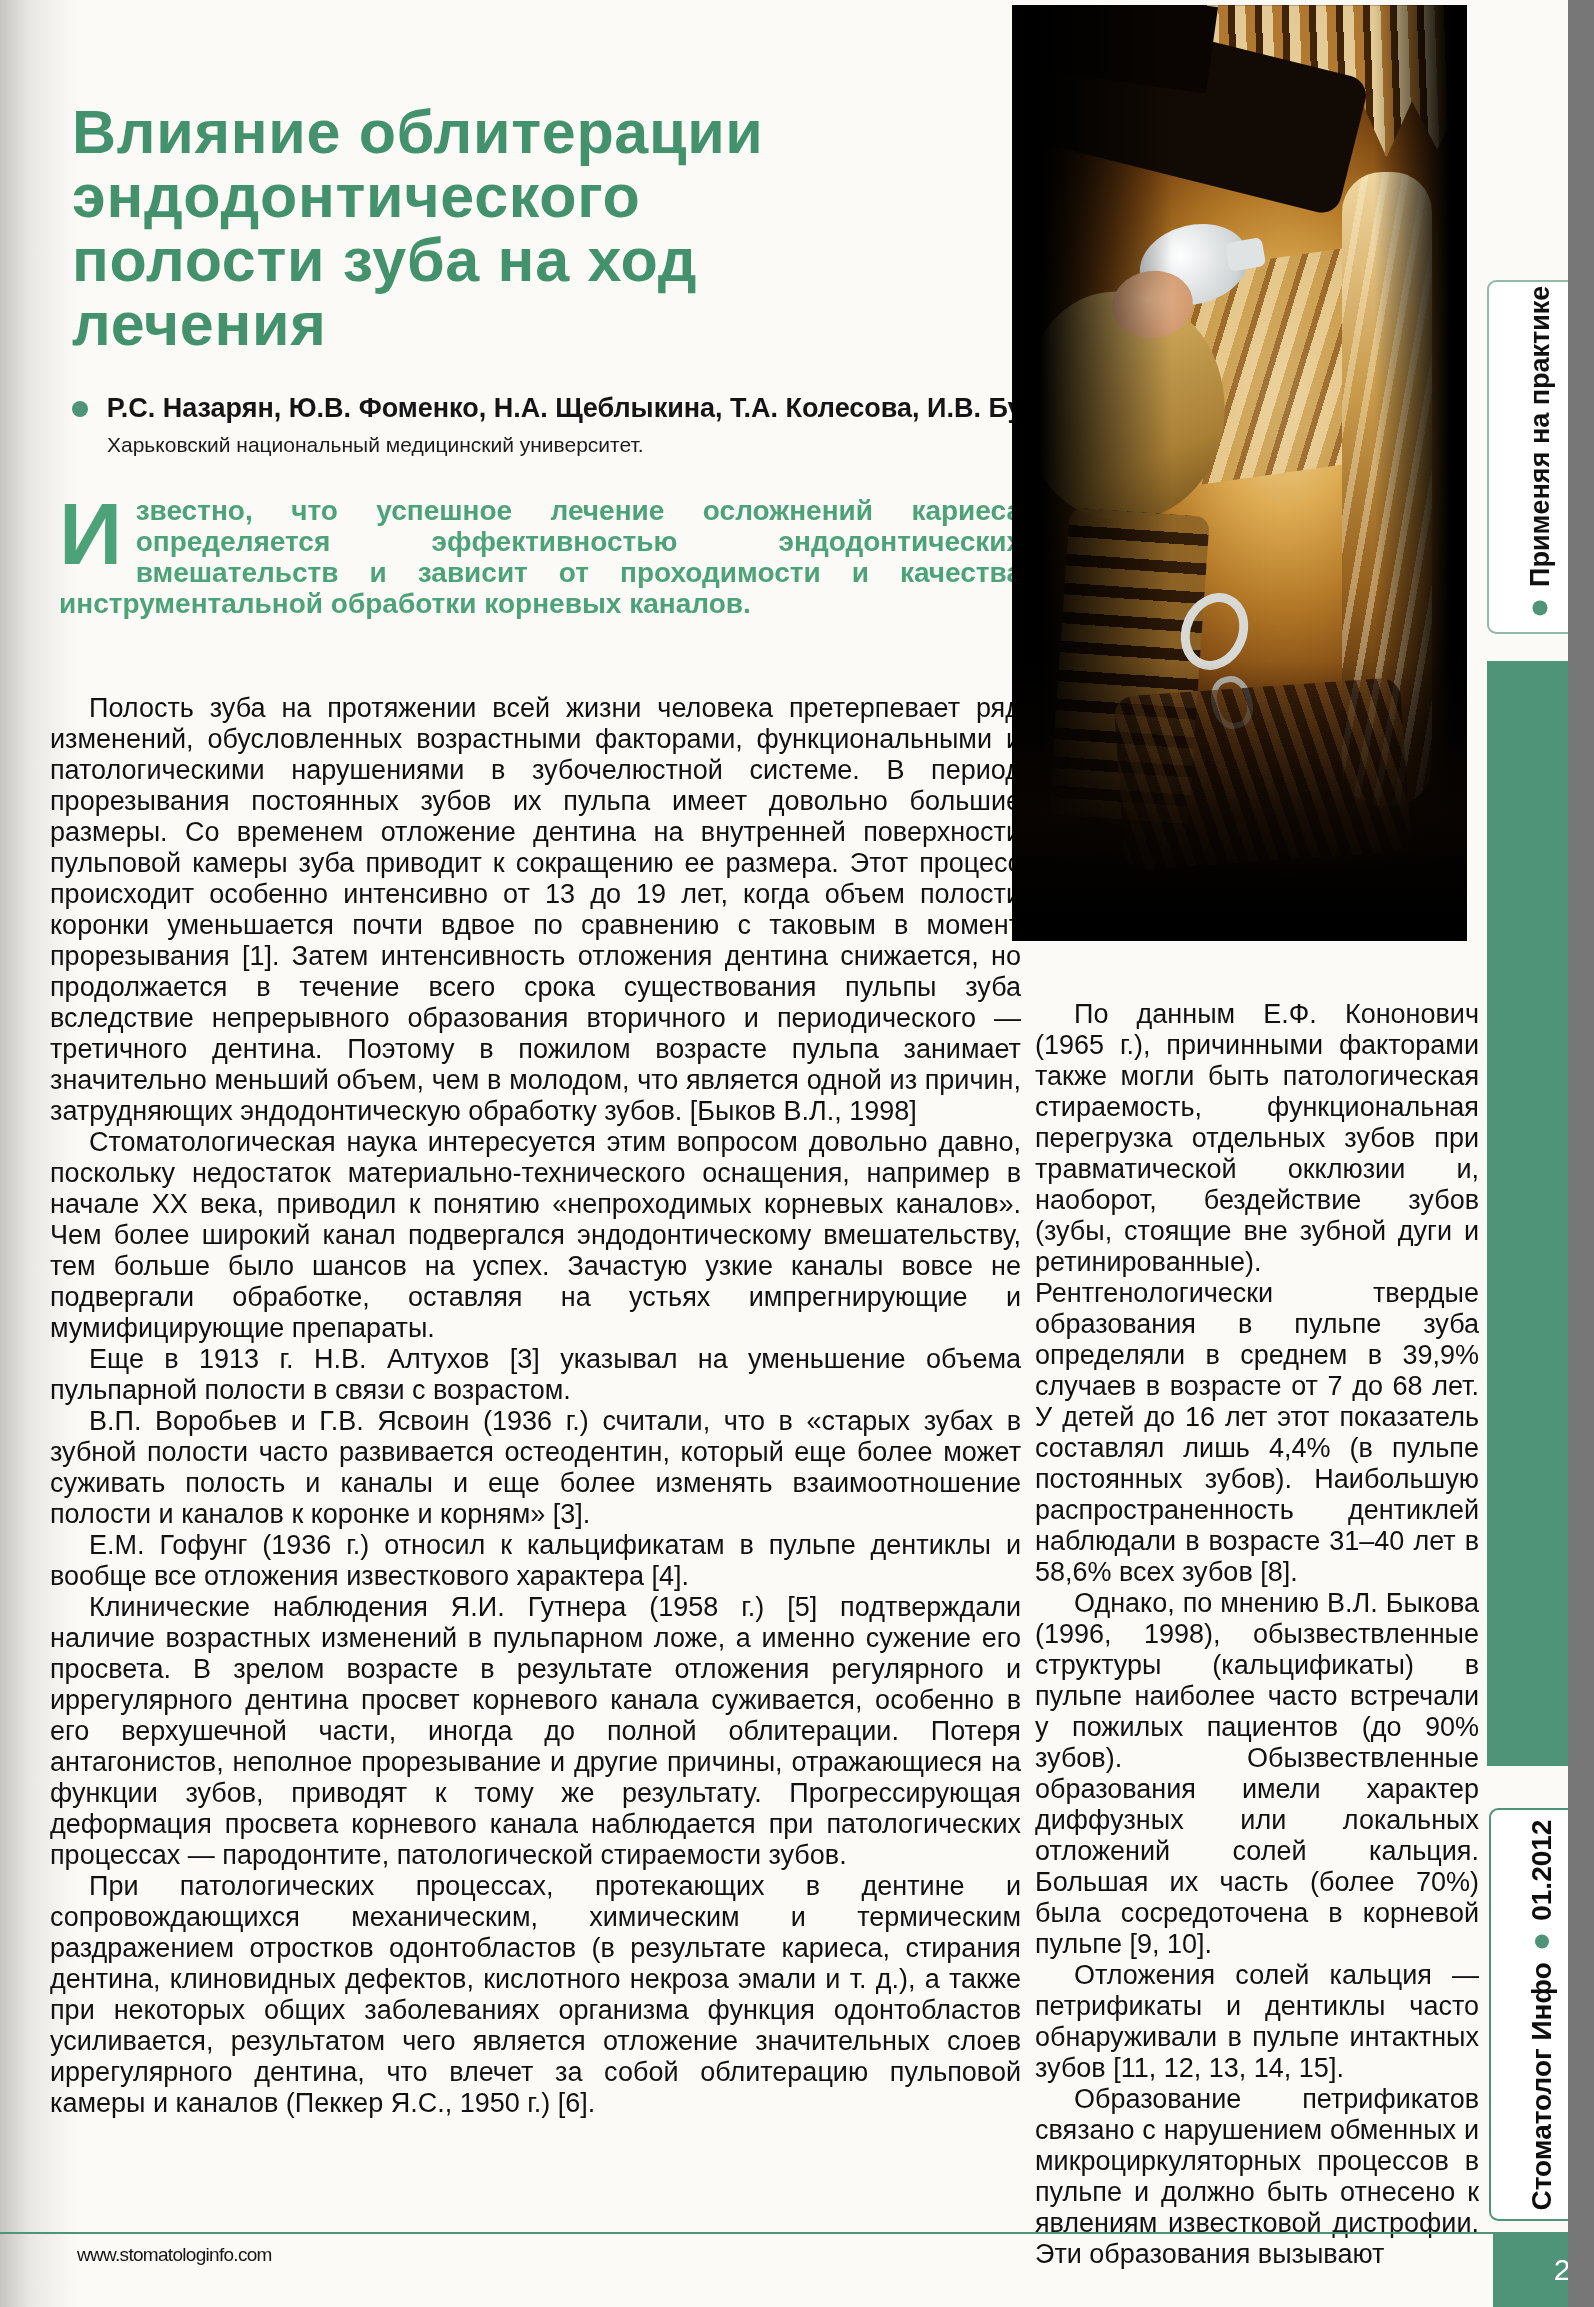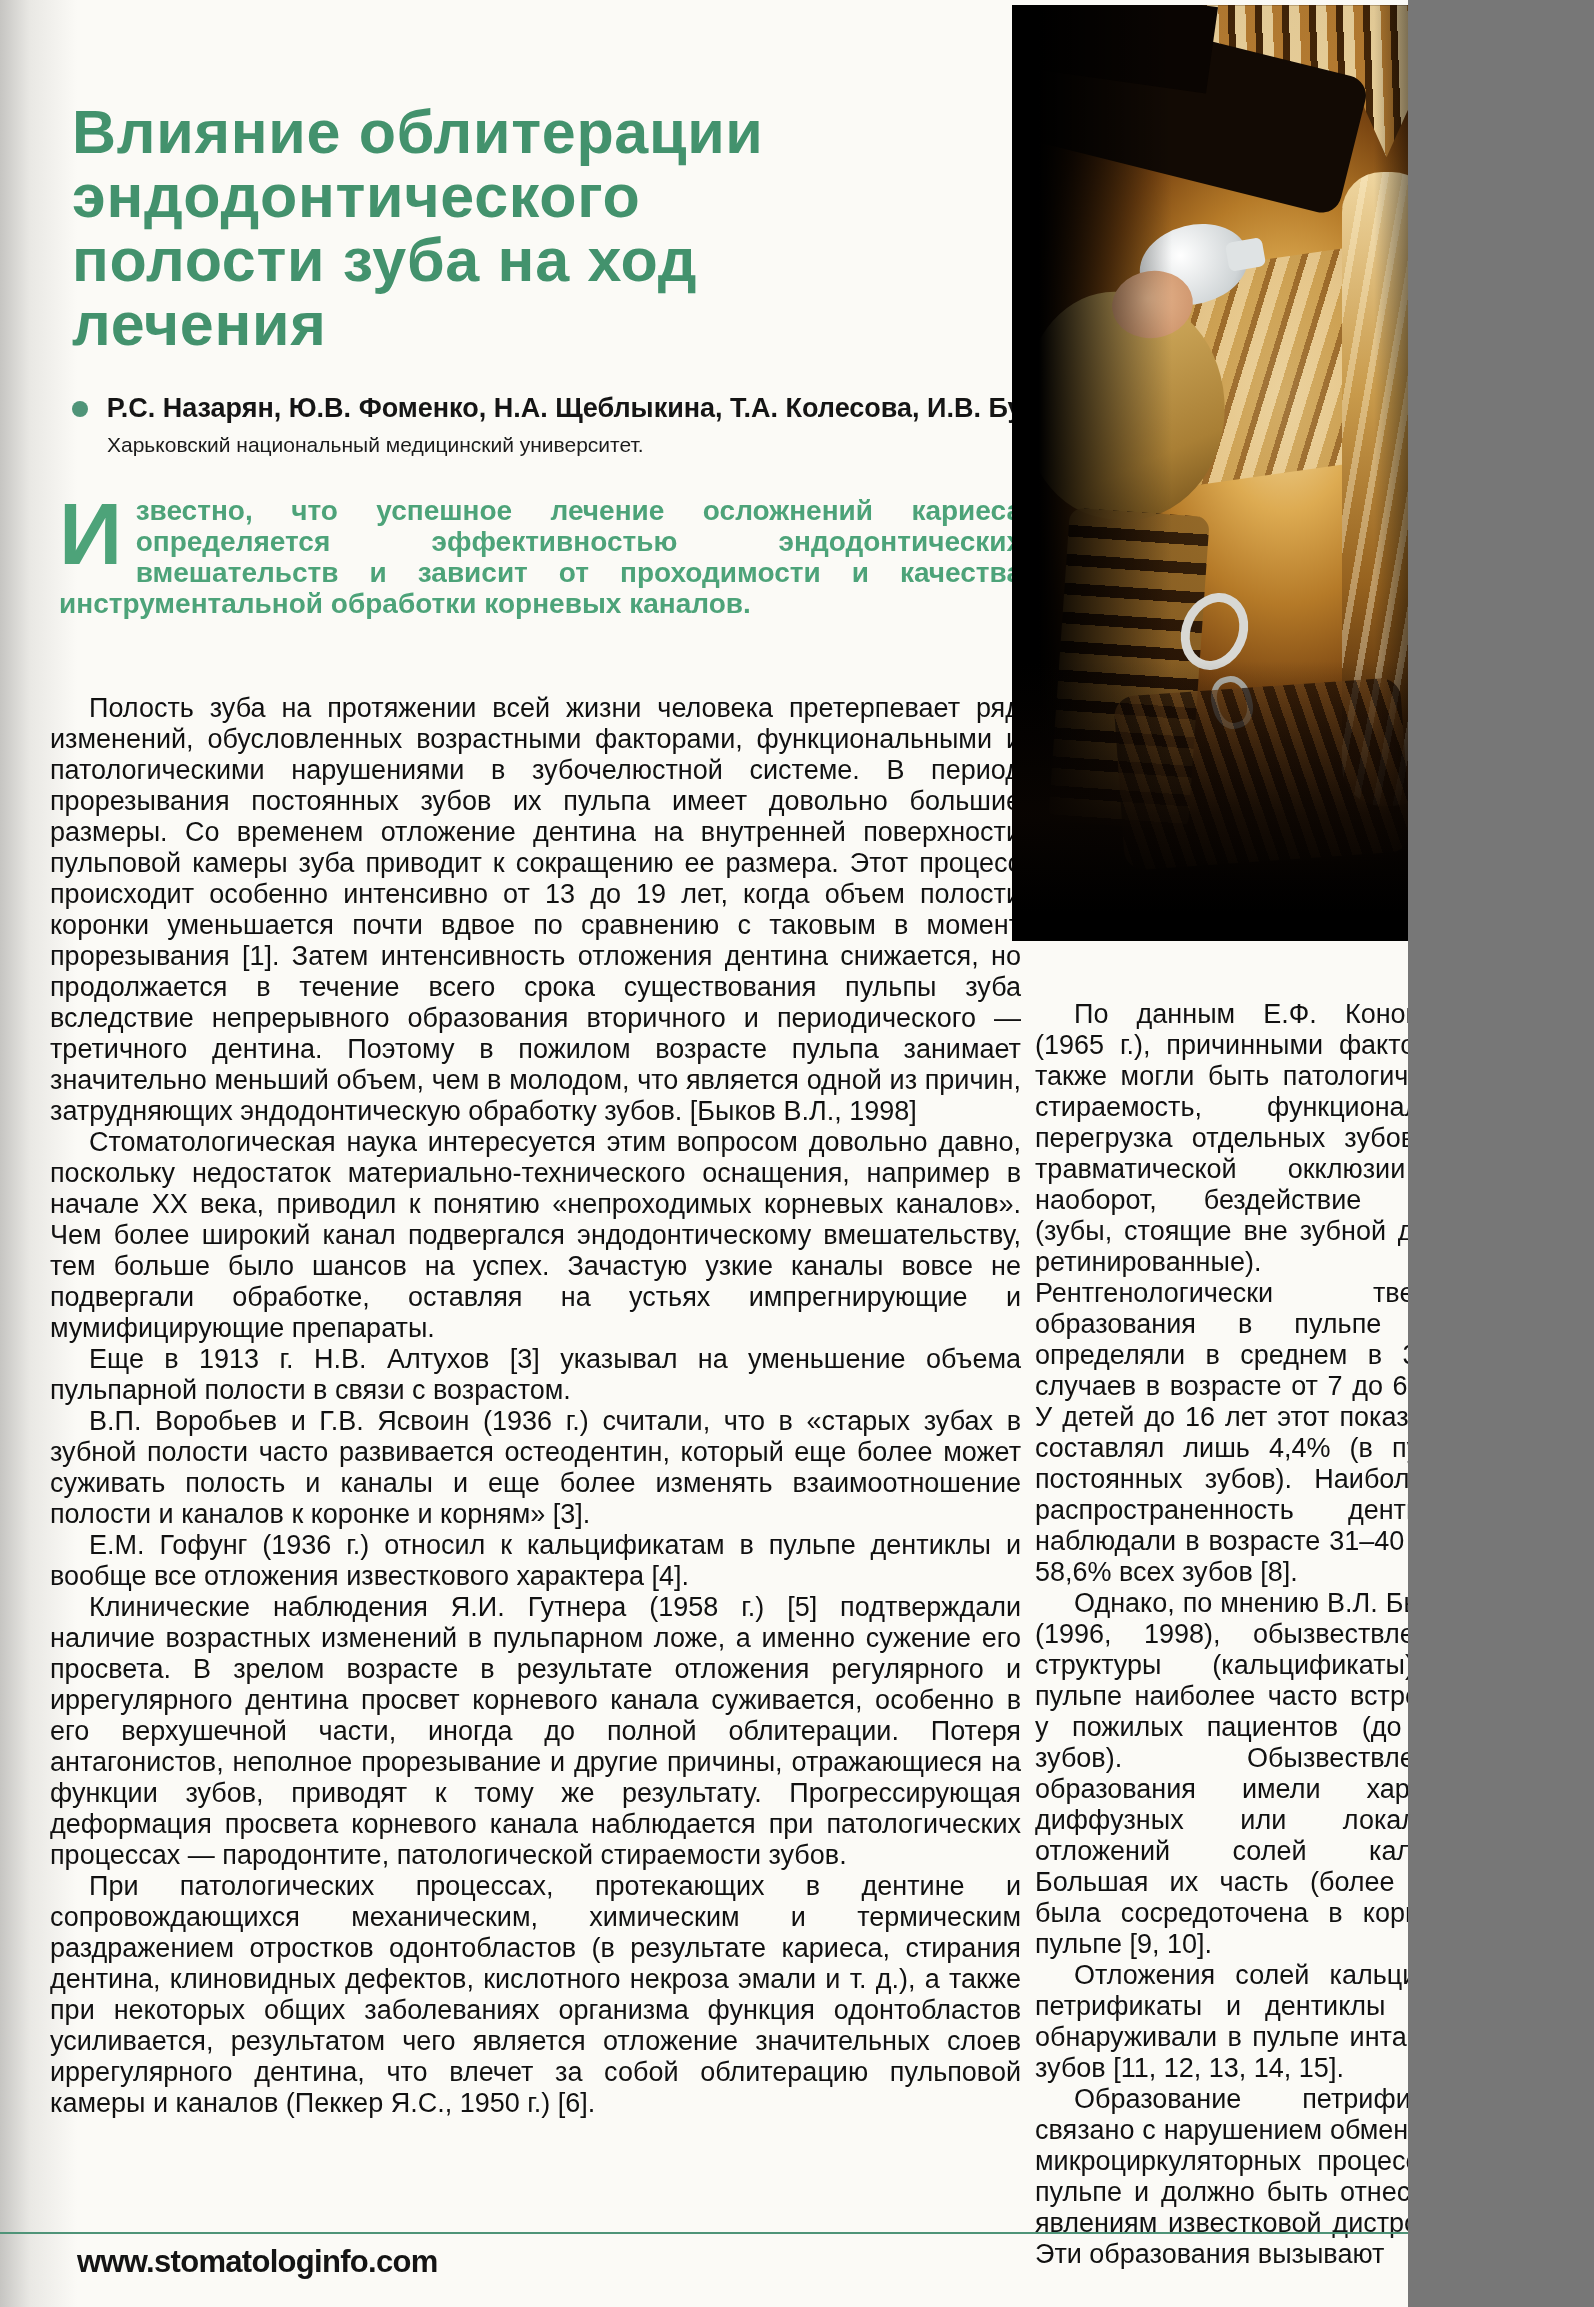--- a/index.html
+++ b/index.html
@@ -1,17 +1,17 @@
 <!DOCTYPE html>
 <html lang="ru" style="font-size:10.7px"><head>
 <meta charset="utf-8">
 <style>
   html,body{margin:0;padding:0;}
   body{background:#777;font-family:"Liberation Sans", sans-serif;}
-  #page{position:relative;width:1408px;height:2307px;background:#fbfaf6;overflow:hidden;}
+  #page{position:relative;width:1568px;height:2307px;background:#fbfaf6;overflow:hidden;}
 
   
   .edge-shade{position:absolute;left:0;top:0;width:80px;height:2307px;
     background:linear-gradient(to right,#c6c5c2 0,#e9e8e4 30px,rgba(250,250,246,0) 77px);}
 
   
   .title{position:absolute;left:72px;top:100px;width:948px;color:#43926d;
     font-weight:700;font-size:61px;line-height:64px;letter-spacing:0.7px;}
   .title p{margin:0;}
 
@@ -73,21 +73,21 @@
     display:flex;align-items:center;white-space:nowrap;}
   .rubric-label{font-size:27px;font-weight:700;color:#111;}
   .vdot{width:14.7px;height:14.7px;border-radius:50%;background:#4f9478;margin:0 13.4px;flex:none;}
   .green-panel{position:absolute;left:1487px;top:661px;width:107px;height:1105px;background:#4f9478;}
   .journal-box{position:absolute;left:1489px;top:1808px;width:101px;height:409px;background:#fff;
     border:2px solid #4f9478;border-radius:9.3px;}
   .journal-name,.journal-issue{font-size:28px;font-weight:700;color:#0d0d0d;}
 
   
   .footer-line{position:absolute;left:0;top:2232px;width:1493px;height:2px;background:#4f9478;}
-  .site{position:absolute;left:77px;top:2244px;font-size:31px;font-weight:700;letter-spacing:-0.7px;color:#141414;}
+  .site{position:absolute;left:77px;top:2244px;font-size:19px;font-weight:400;letter-spacing:-0.7px;color:#141414;}
   .pagenum-block{position:absolute;left:1493px;top:2232px;width:101px;height:75px;background:#4f9478;
     display:flex;align-items:center;justify-content:center;padding-left:27px;}
   .pagenum{color:#fff;font-size:30px;font-weight:500;}
 </style>
 </head>
 <body>
 
 <div id="page">
 
   <div class="edge-shade"></div>

